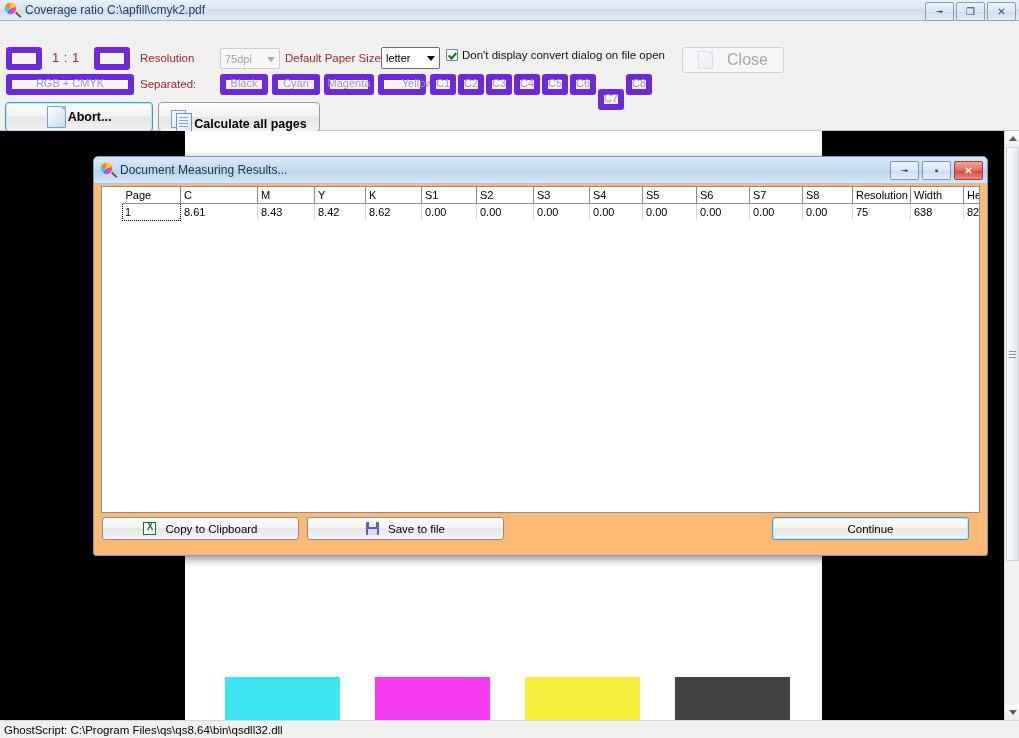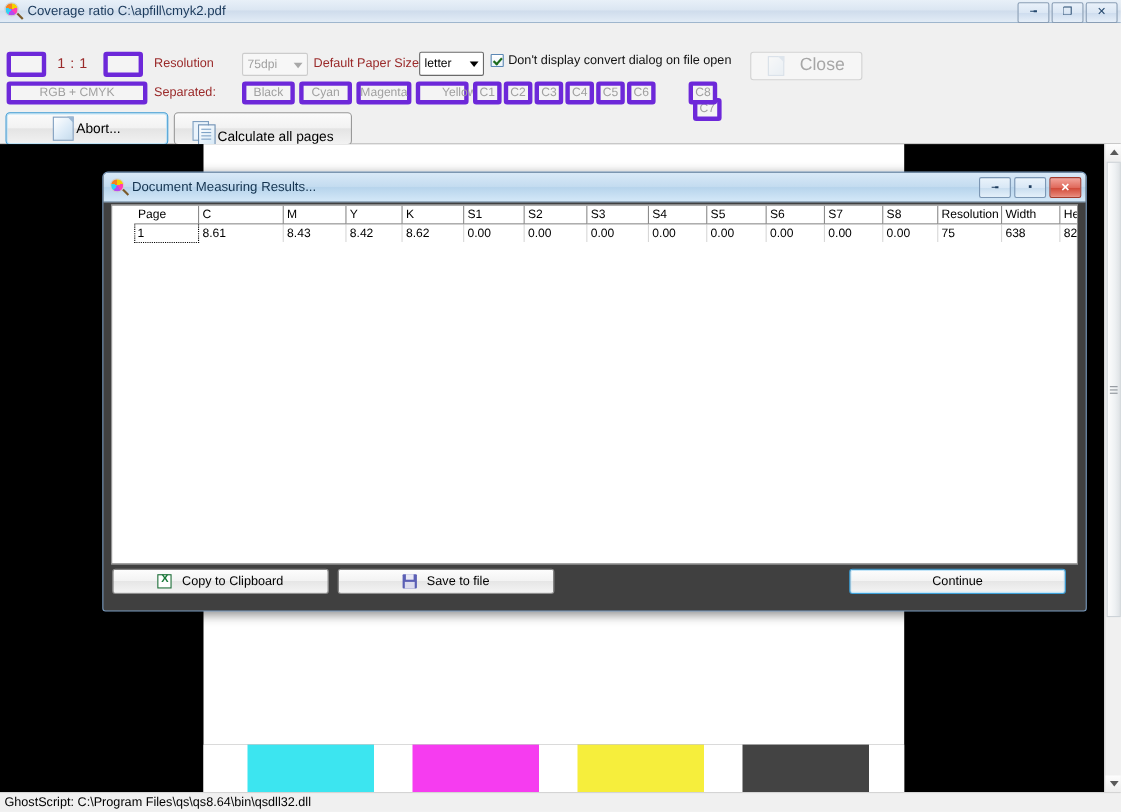--- a/index.html
+++ b/index.html
@@ -50,25 +50,25 @@
 
   
   .toolbar {
     position: absolute; left: 0; top: 21px; width: 1019px; height: 110px;
     background: #f0f0f0;
     border-bottom: 1px solid #c8c8c8;
     box-sizing: border-box;
   }
 
   .flatbtn {
-    border: 4px solid #6d28d9;
+    border: 6px solid #6d28d9;
     background: #f4f4f4;
     border-radius: 3px;
     color: #a0a0a0;
-    display: inline-flex; align-items: flex-start; justify-content: center;
+    display: inline-flex; align-items: flex-end; justify-content: center;
     box-sizing: border-box;
     font-size: 11px;
     position: absolute;
   }
   .redlabel {
     position: absolute;
     color: #9a2a2a;
     font-size: 11.5px;
     font-family: "Liberation Sans", sans-serif;
     white-space: nowrap;
@@ -138,21 +138,21 @@
   }
 
   .bigbtn {
     position: absolute;
     border: 1px solid #999;
     border-radius: 4px;
     background: linear-gradient(to bottom,#fbfbfb 0%, #f2f2f2 48%, #e4e4e4 50%, #f2f2f2 100%);
     display: flex; align-items: center; justify-content: center;
     gap: 2px;
     box-sizing: border-box;
-    font-weight: normal;
+    font-weight: bold;
     font-size: 12.5px;
     color: #000;
   }
   .bigbtn.focused {
     border: 1px solid #3c9ad4;
     box-shadow: 0 0 0 1px #bfe3f6 inset;
   }
 
   
   .doc-icon {
@@ -234,21 +234,21 @@
     padding-left: 4px;
     font-size: 11.5px;
     color: #000;
     box-sizing: border-box;
     white-space: nowrap;
   }
 
   
   .dialog {
     position: absolute; left: 93px; top: 156px; width: 895px; height: 400px;
-    background: #404040;
+    background: #fdba74;
     border: 1px solid #7a9cc0;
     border-radius: 5px 5px 3px 3px;
     box-shadow: 0 3px 10px rgba(0,0,0,.45);
     box-sizing: border-box;
     overflow: hidden;
   }
   .dlg-title {
     position: absolute; left: 0; top: 0; right: 0; height: 27px;
     background: linear-gradient(to bottom,#d9e9f7 0%, #c4dcf0 48%, #b7d4ec 52%, #d4e8f8 100%);
     display: flex; align-items: center;
@@ -442,21 +442,21 @@
       </div>
     <div class="flatbtn" style="left:514px; top:53px; width:26px; height:21px;">
         <span>C4</span>
       </div>
     <div class="flatbtn" style="left:542px; top:53px; width:26px; height:21px;">
         <span>C5</span>
       </div>
     <div class="flatbtn" style="left:570px; top:53px; width:26px; height:21px;">
         <span>C6</span>
       </div>
-    <div class="flatbtn" style="left:598px; top:68px; width:26px; height:21px;margin-left:32px;">
+    <div class="flatbtn" style="left:598px; top:68px; width:26px; height:21px;">
         <span>C7</span>
       </div>
     <div class="flatbtn" style="left:626px; top:53px; width:26px; height:21px;">
         <span>C8</span>
       </div>
 
     <div class="bigbtn focused" style="left:5px; top:81px; width:148px; height:30px;">
       <span class="doc-icon"></span>
       <span>Abort...</span>
     </div>

